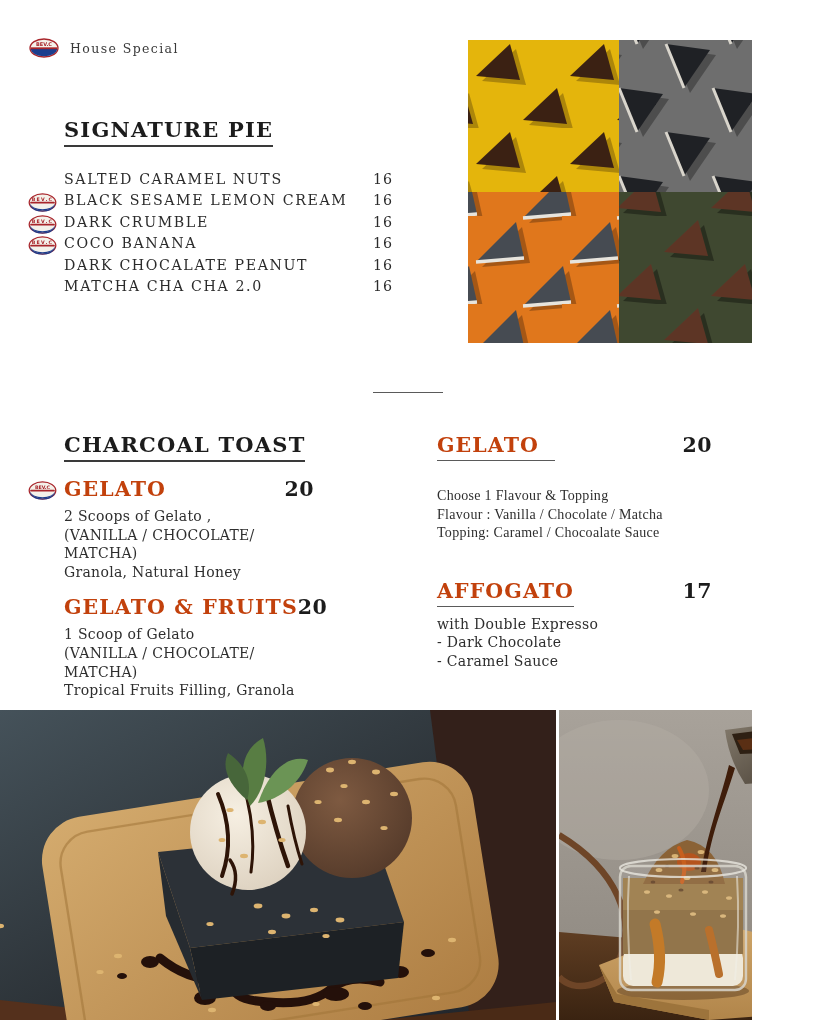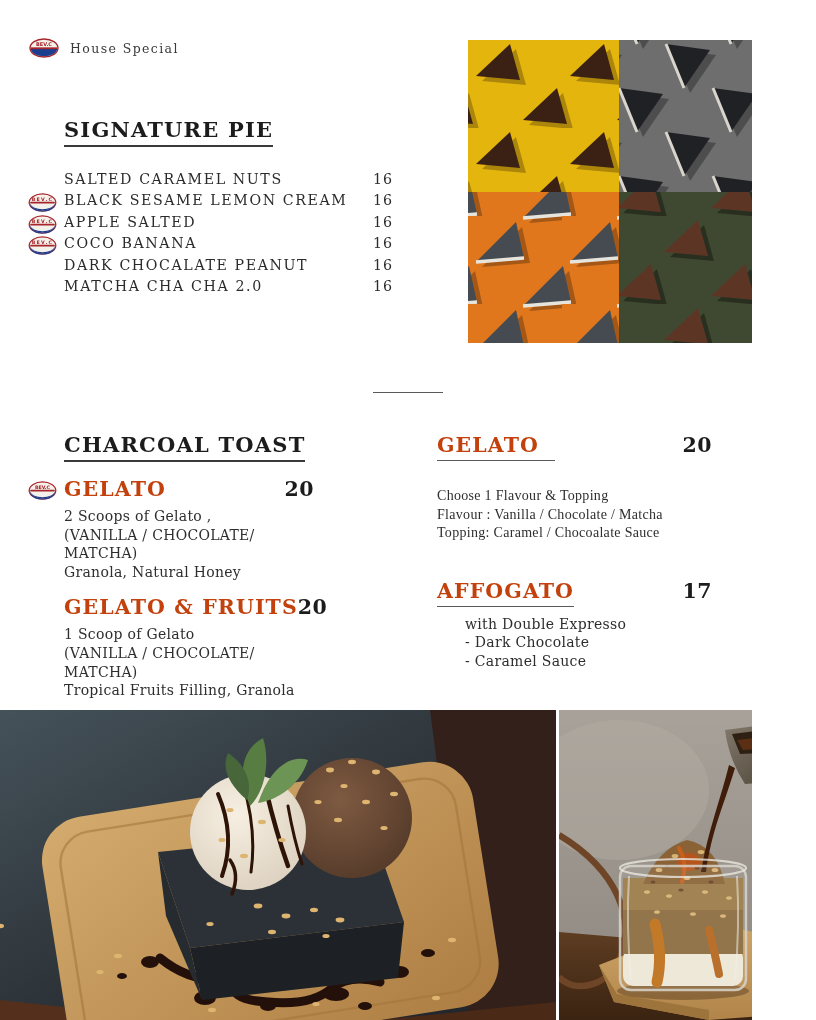--- a/index.html
+++ b/index.html
@@ -42,21 +42,21 @@
   .desc{font-size:14px;line-height:18.6px;letter-spacing:.3px;color:#2e2e2e;}
   .lcol .big-item{margin-top:15px;}
   .lcol .desc{margin-top:6px;}
   .lcol .big-item:nth-of-type(2){margin-top:14px;}
   .lcol .big-item .badge{top:4px;}
   .rcol .big-name{flex:none;border-bottom:1.6px solid #5a5a5a;padding-bottom:3px;}
   .rcol .big-head{justify-content:space-between;}
   .rcol .big-item:nth-of-type(1) .big-name{padding-right:16px;}
   .rcol .big-item:nth-of-type(2){margin-top:36px;}
   .rcol .big-item:nth-of-type(1) .desc{margin-top:26px;font-family:Liberation Serif, serif;}
-  .rcol .big-item:nth-of-type(2) .desc{margin-top:8px;margin-left:28px;}
+  .rcol .big-item:nth-of-type(2) .desc{margin-top:8px;}
 
   
   .photo{position:absolute;top:710px;height:310px;overflow:hidden;}
   .photo svg{display:block;width:100%;height:100%;}
   .photo-left{left:0;width:556px;}
   .photo-right{left:559px;width:257px;}
 </style>
 </head>
 <body>
 
@@ -109,21 +109,21 @@
       <svg viewBox="0 0 36 24">
         <ellipse cx="18" cy="12" rx="16.8" ry="10.8" fill="#f4f1ea" stroke="#a8252b" stroke-width="1.6"></ellipse>
         <g>
           <path d="M2.2,13.4 A16,10 0 0 0 33.8,13.4 A16.6,10.4 0 0 1 2.2,13.4 Z" fill="#1c3e8e"></path>
           <path d="M2,13.5 A16.2,10.2 0 0 0 34,13.5 L33.4,16.4 A16.2,10.2 0 0 1 2.6,16.4 Z" fill="#1c3e8e"></path>
           <rect x="2.4" y="11.2" width="31.2" height="2.2" rx="1.1" fill="#a8252b"></rect>
         </g>
         <text x="18" y="10" font-size="6" font-weight="bold" fill="#a8252b" text-anchor="middle" font-family="DejaVu Sans, sans-serif">BEV.C</text>
       </svg>
     </span>
-    <span class="row-name">APPLE SALTED</span>
+    <span class="row-name">DARK CRUMBLE</span>
     <span class="row-price">16</span>
   </div>
 
   <div class="sig-row">
     <span class="badge">
       <svg viewBox="0 0 36 24">
         <ellipse cx="18" cy="12" rx="16.8" ry="10.8" fill="#f4f1ea" stroke="#a8252b" stroke-width="1.6"></ellipse>
         <g>
           <path d="M2.2,13.4 A16,10 0 0 0 33.8,13.4 A16.6,10.4 0 0 1 2.2,13.4 Z" fill="#1c3e8e"></path>
           <path d="M2,13.5 A16.2,10.2 0 0 0 34,13.5 L33.4,16.4 A16.2,10.2 0 0 1 2.6,16.4 Z" fill="#1c3e8e"></path>

